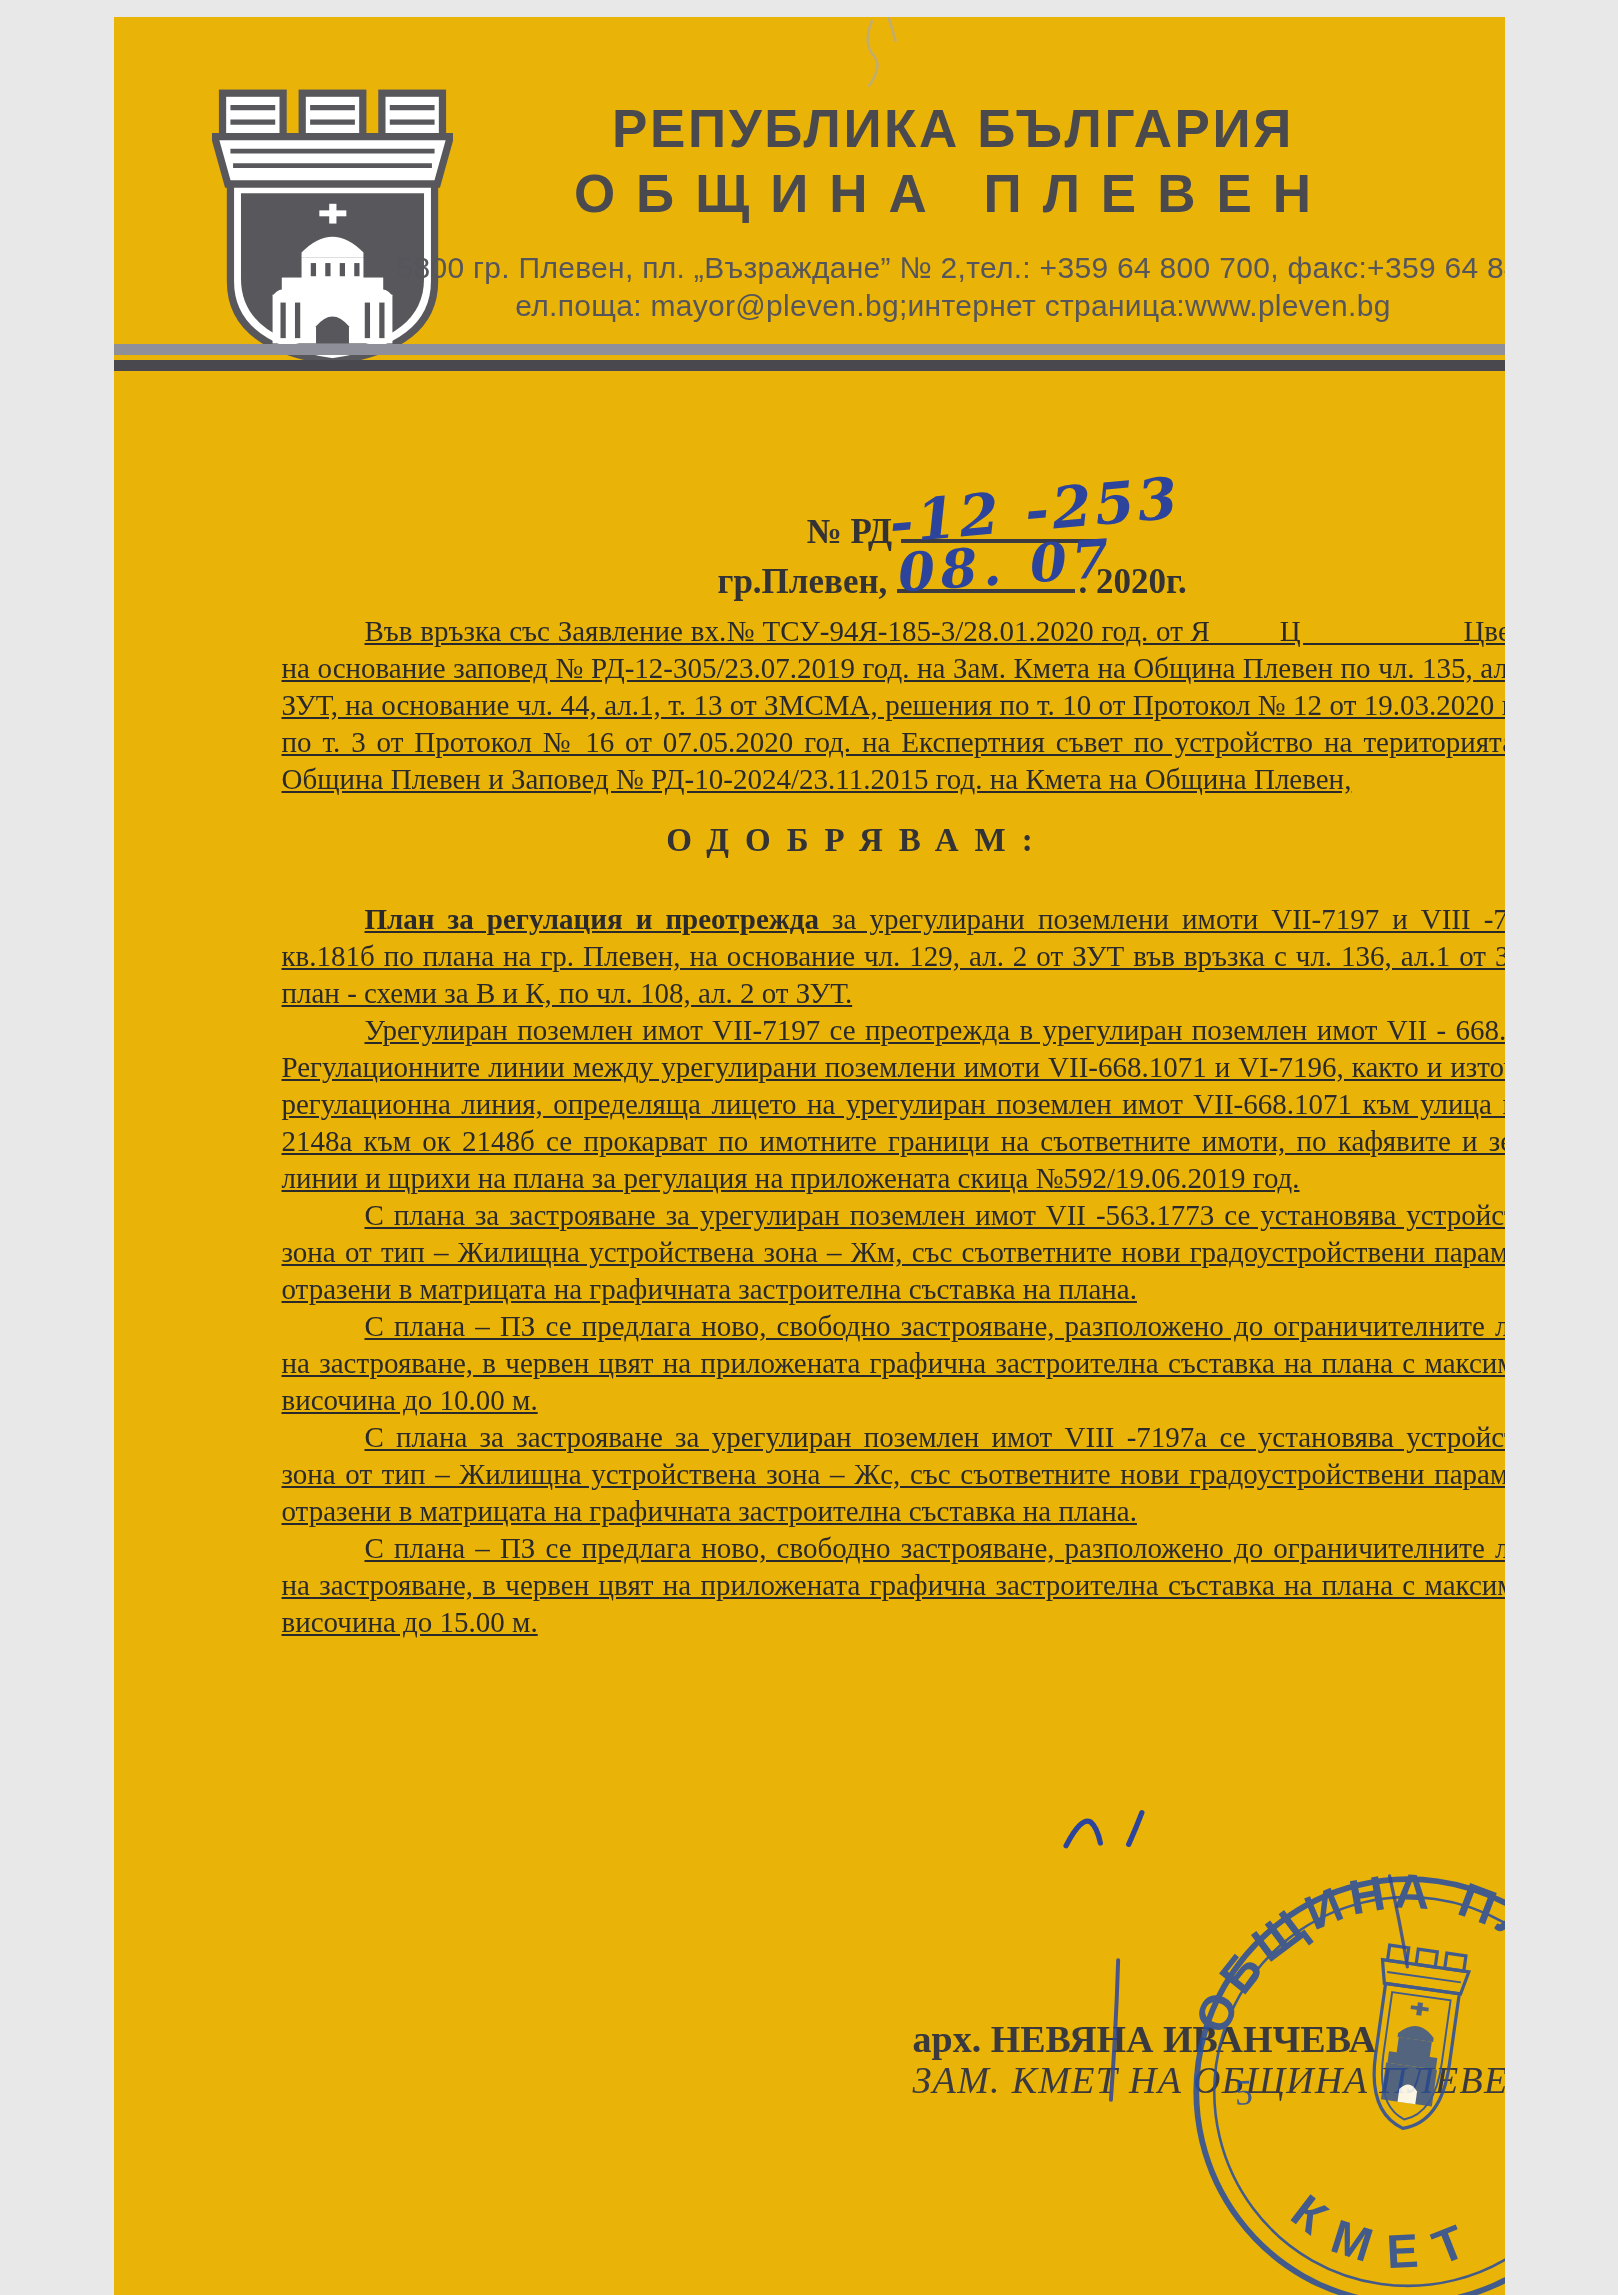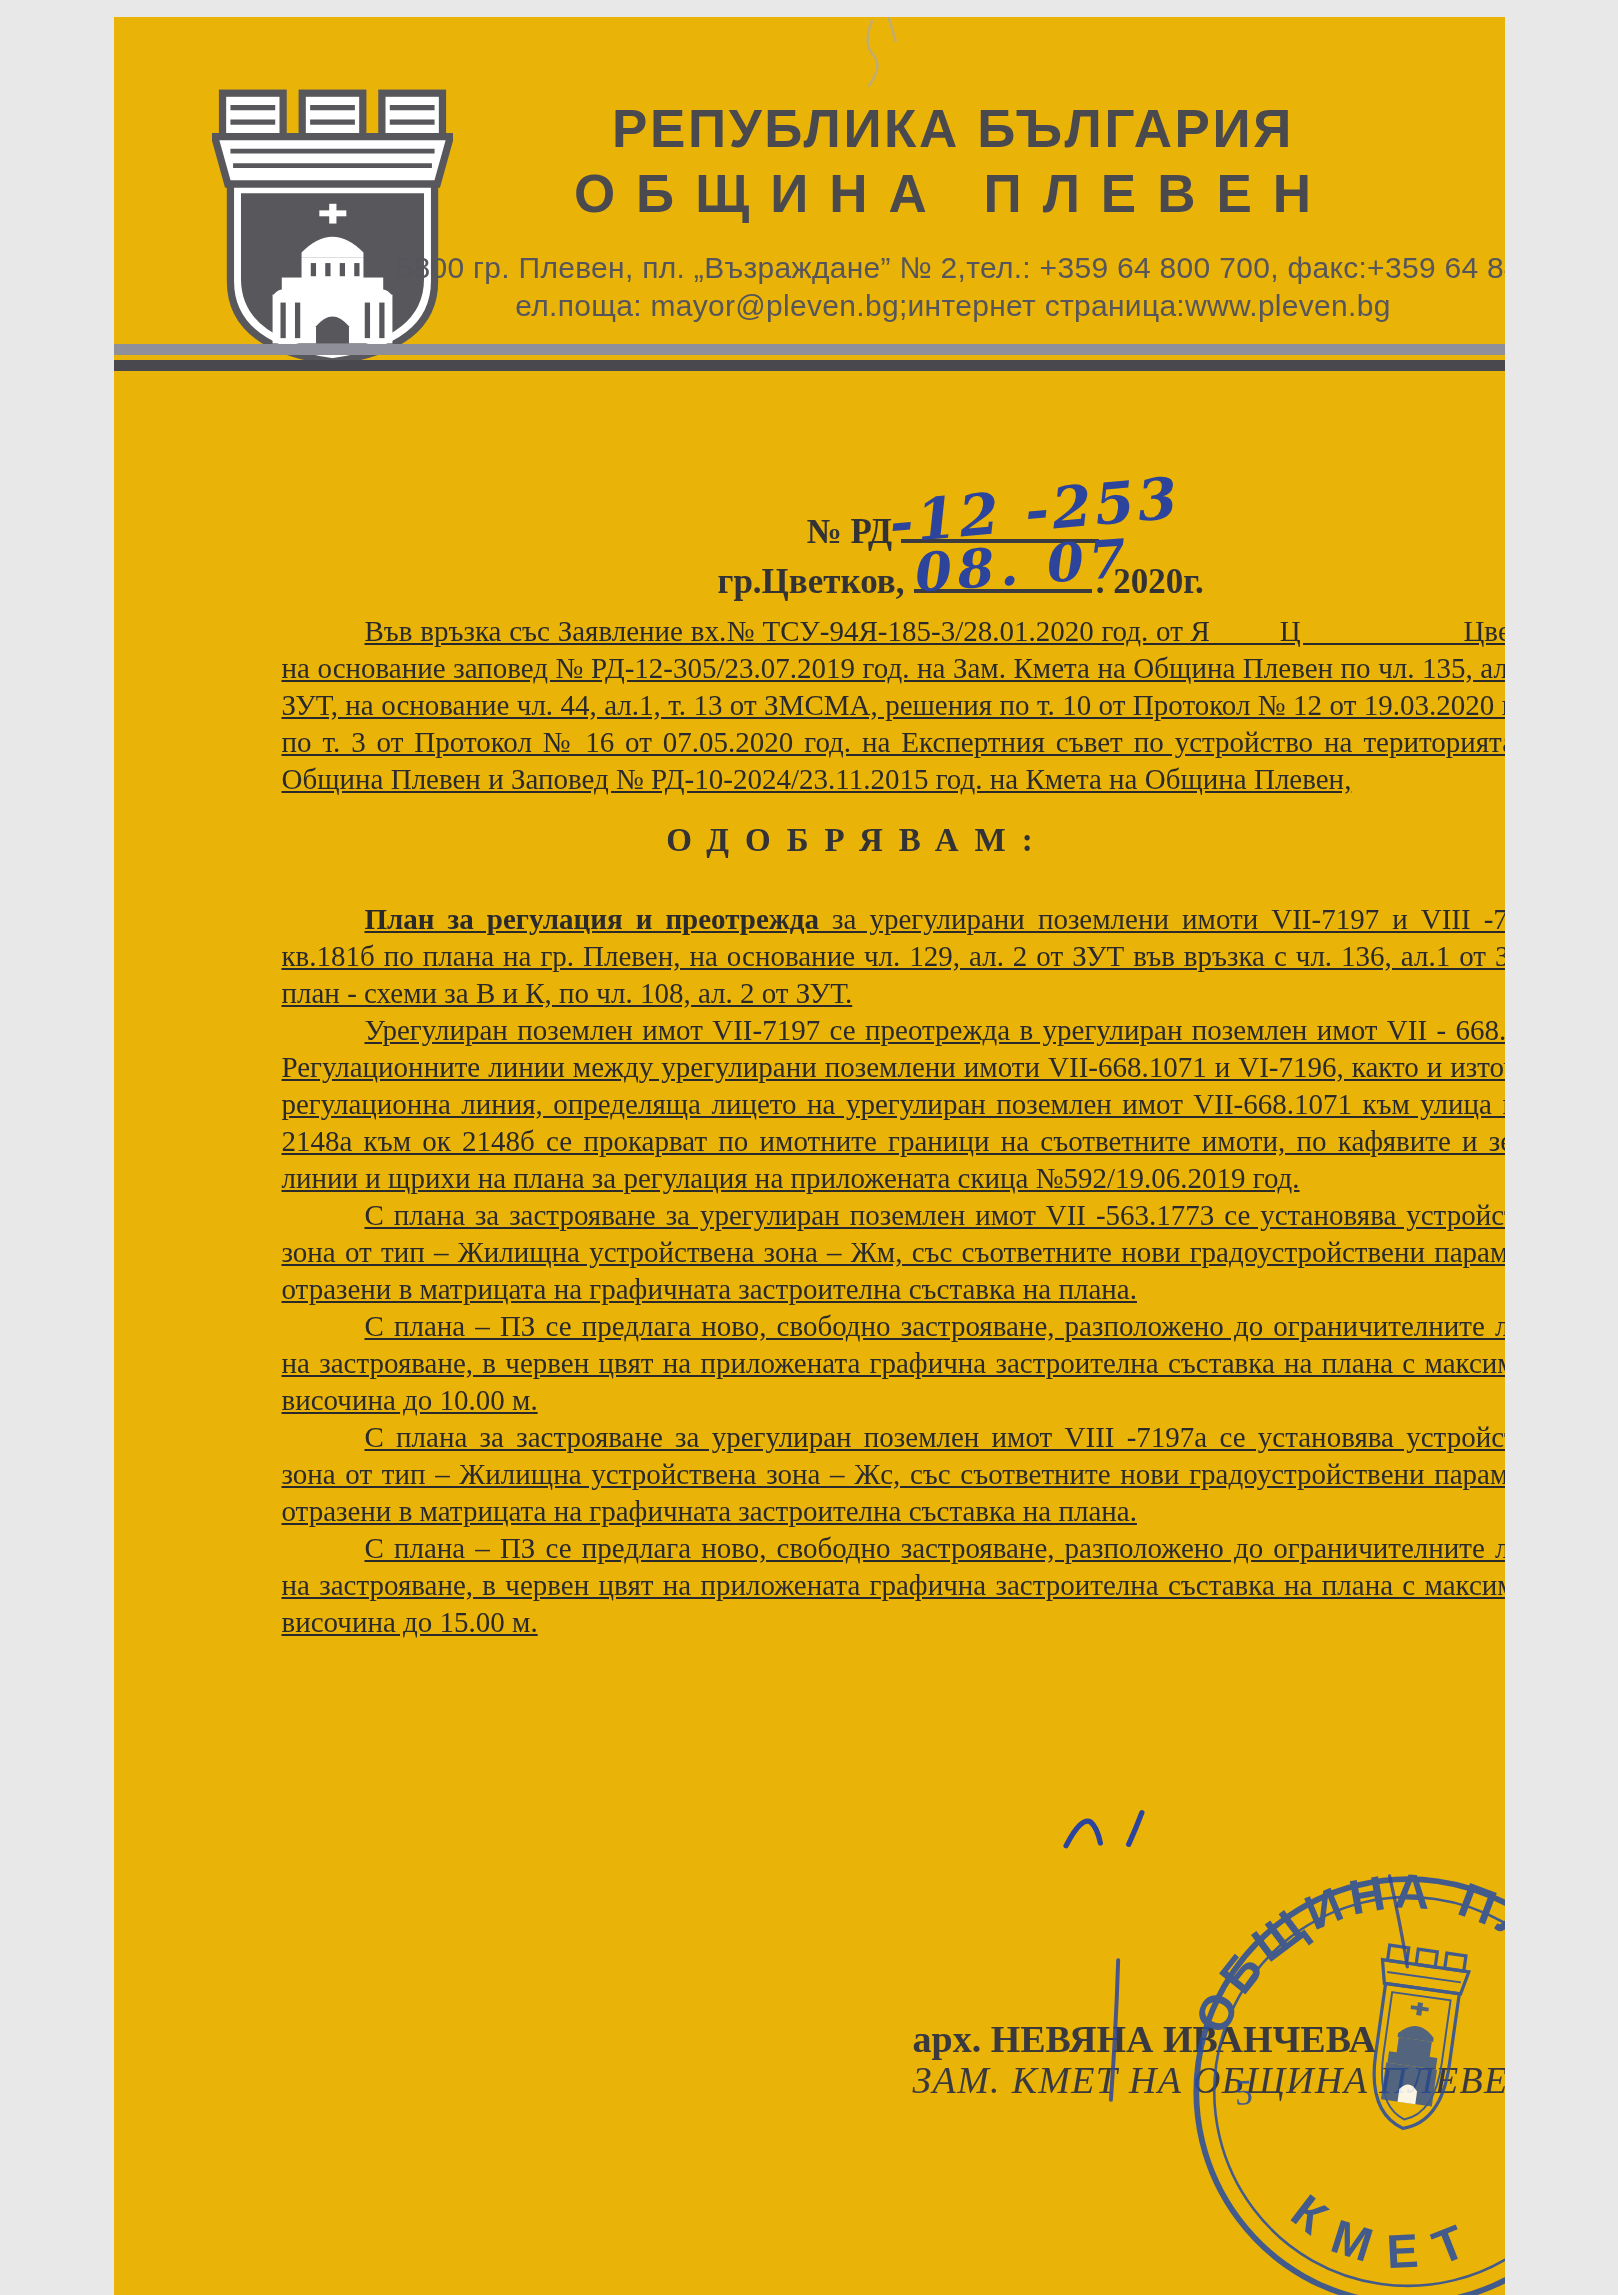--- a/index.html
+++ b/index.html
@@ -100,21 +100,21 @@
 
   <div class="bar bar-light"></div>
   <div class="bar bar-dark"></div>
 
 
   <div class="order-line order-number-line">
     <span>№ РД</span><span class="blank blank-number"><span class="hand hand-number">-12 -253</span></span>
   </div>
 
   <div class="order-line order-place-line">
-    <span>гр.Цветков,</span><span class="blank blank-date"><span class="hand hand-date">08. 07</span></span><span>. 2020г.</span>
+    <span>гр.Плевен,</span><span class="blank blank-date"><span class="hand hand-date">08. 07</span></span><span>. 2020г.</span>
   </div>
 
   <div class="body-text">
     <p>Във връзка със Заявление вх.№ ТСУ-94Я-185-3/28.01.2020 год. от Я&nbsp;&nbsp;&nbsp;&nbsp;&nbsp;&nbsp;&nbsp;&nbsp; Ц&nbsp;&nbsp;&nbsp;&nbsp;&nbsp;&nbsp;&nbsp;&nbsp;&nbsp;&nbsp;&nbsp;&nbsp;&nbsp;&nbsp;&nbsp;&nbsp;&nbsp;&nbsp;&nbsp;&nbsp; Цветков, на основание заповед № РД-12-305/23.07.2019 год. на Зам. Кмета на Община Плевен по чл. 135, ал. 3 от ЗУТ, на основание чл. 44, ал.1, т. 13 от ЗМСМА, решения по т. 10 от Протокол № 12 от 19.03.2020 год. и по т. 3 от Протокол № 16 от 07.05.2020 год. на Експертния съвет по устройство на територията при Община Плевен и Заповед № РД-10-2024/23.11.2015 год. на Кмета на Община Плевен,</p>
     <h2 class="approve">ОДОБРЯВАМ:</h2>
     <p><b>План за регулация и преотрежда</b><span> за урегулирани поземлени имоти VII-7197 и VIII -7197а, кв.181б по плана на гр. Плевен, на основание чл. 129, ал. 2 от ЗУТ във връзка с чл. 136, ал.1 от ЗУТ и план - схеми за В и К, по чл. 108, ал. 2 от ЗУТ.</span></p>
     <p>Урегулиран поземлен имот VII-7197 се преотрежда в урегулиран поземлен имот VII - 668.1071. Регулационните линии между урегулирани поземлени имоти VII-668.1071 и VI-7196, както и източната регулационна линия, определяща лицето на урегулиран поземлен имот VII-668.1071 към улица по ок 2148а към ок 2148б се прокарват по имотните граници на съответните имоти, по кафявите и зелени линии и щрихи на плана за регулация на приложената скица №592/19.06.2019 год.</p>
     <p>С плана за застрояване за урегулиран поземлен имот VII -563.1773 се установява устройствена зона от тип – Жилищна устройствена зона – Жм, със съответните нови градоустройствени параметри, отразени в матрицата на графичната застроителна съставка на плана.</p>
     <p>С плана – ПЗ се предлага ново, свободно застрояване, разположено до ограничителните линии на застрояване, в червен цвят на приложената графична застроителна съставка на плана с максимална височина до 10.00 м.</p>
     <p>С плана за застрояване за урегулиран поземлен имот VIII -7197а се установява устройствена зона от тип – Жилищна устройствена зона – Жс, със съответните нови градоустройствени параметри, отразени в матрицата на графичната застроителна съставка на плана.</p>

